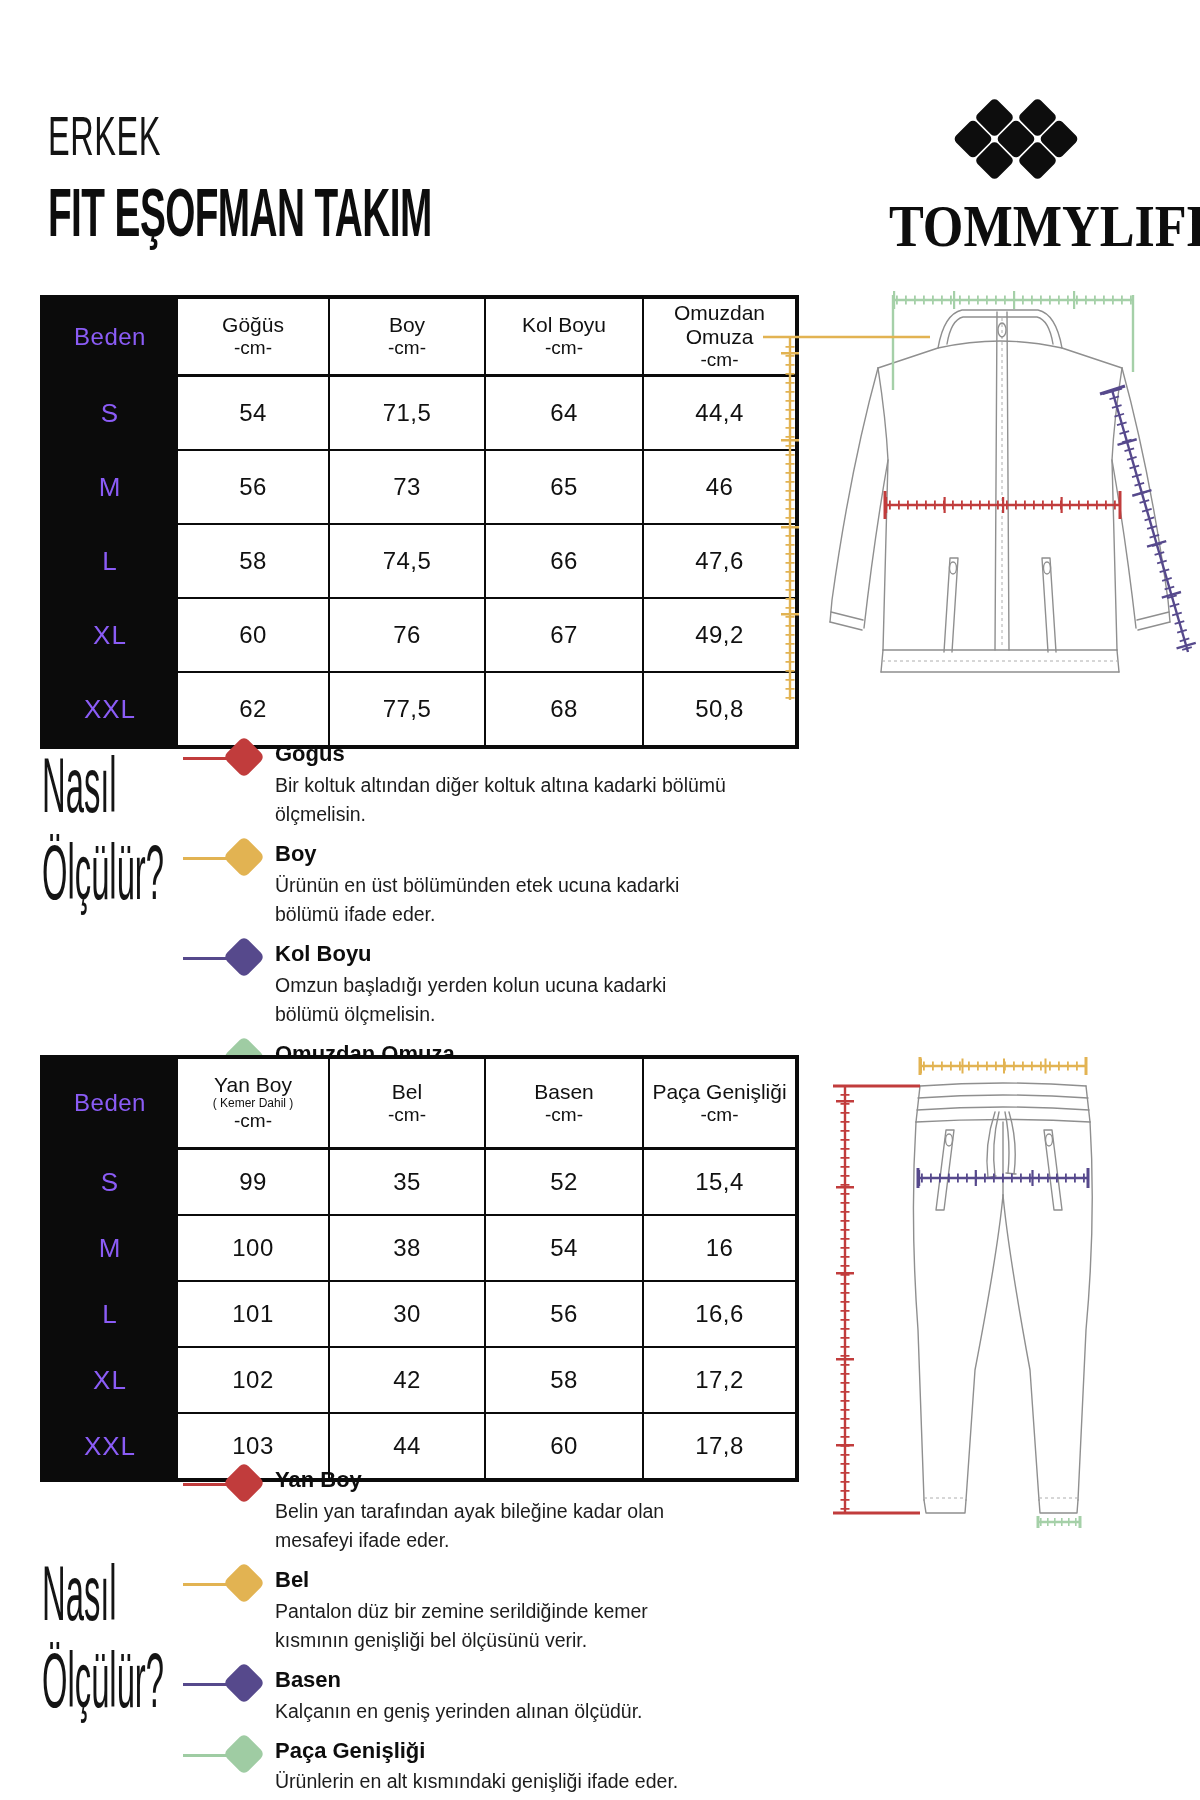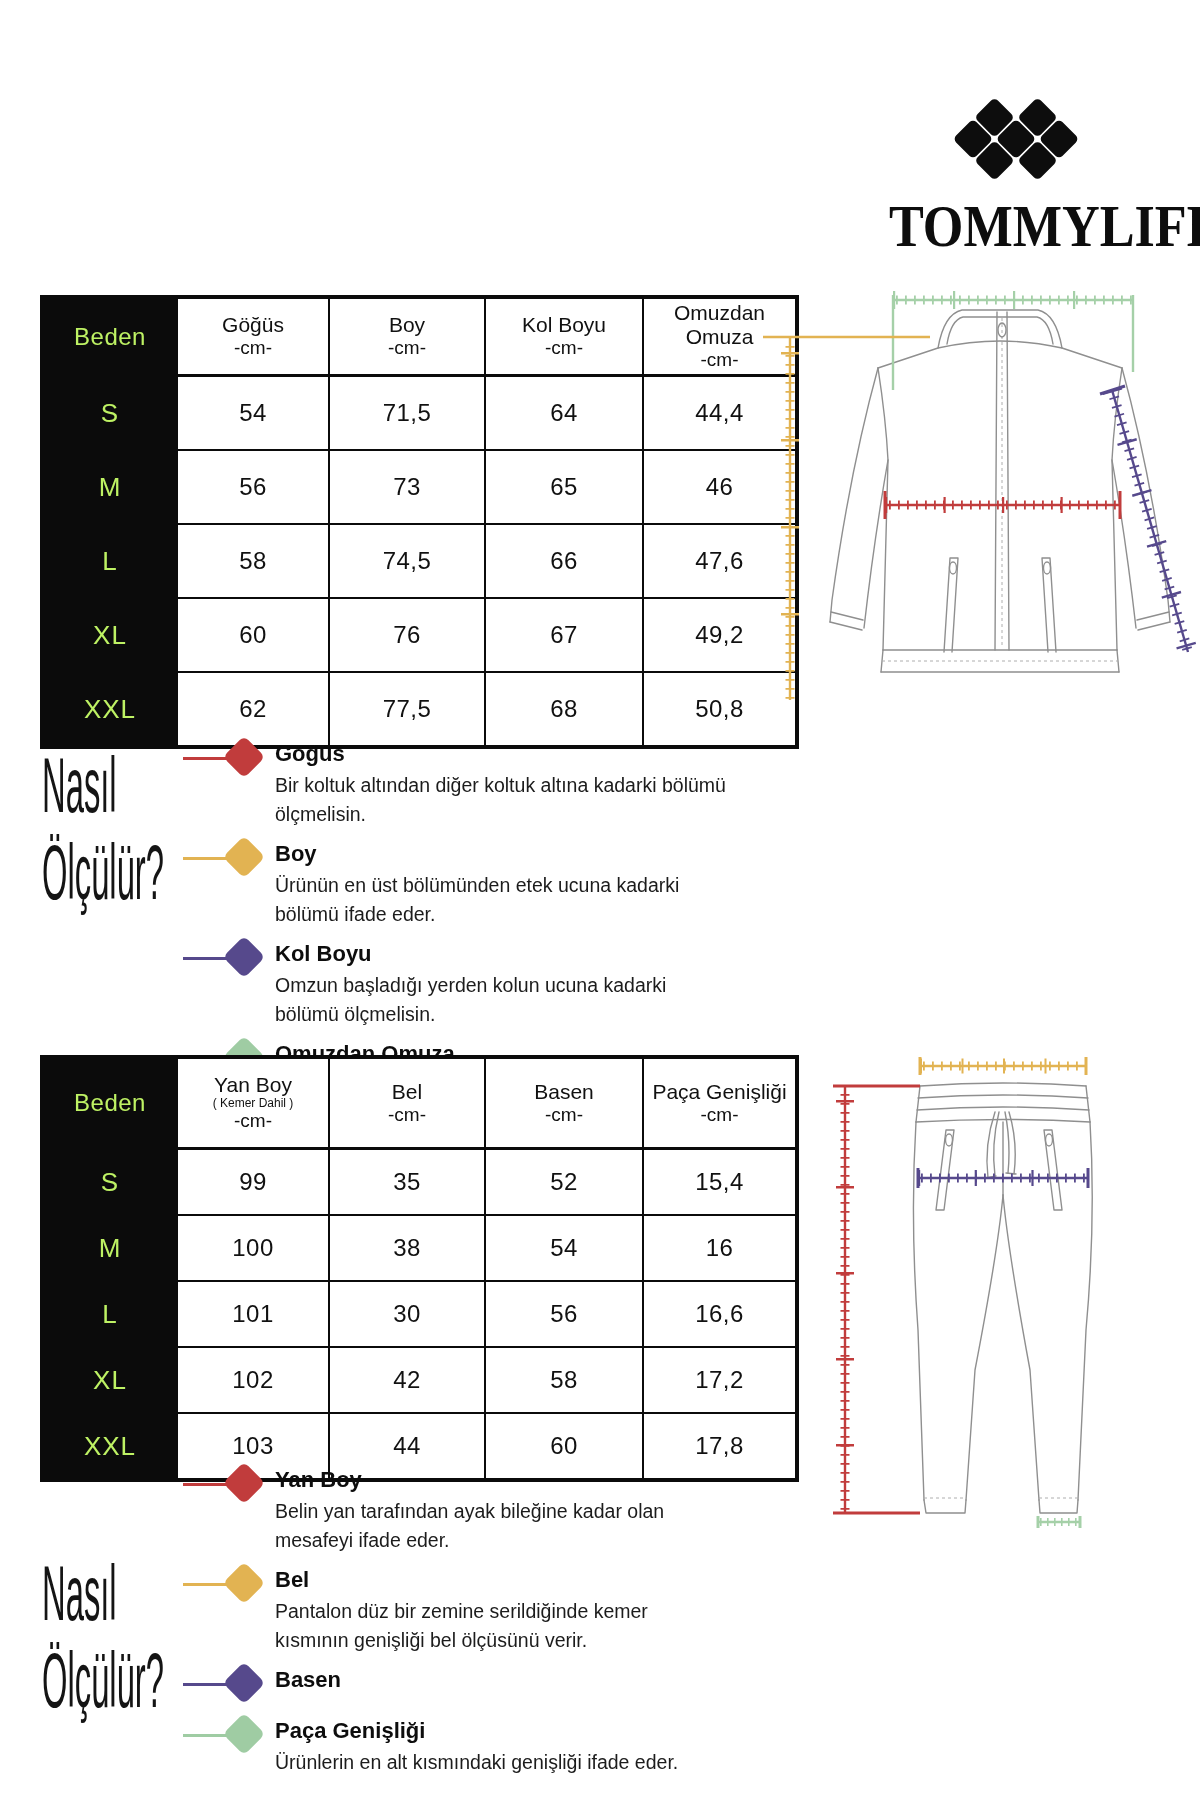--- a/index.html
+++ b/index.html
@@ -22,21 +22,21 @@
               border:4px solid #0b0b0b;background:#fff;}
   table.sizes th,table.sizes td{border:2px solid #0b0b0b;text-align:center;vertical-align:middle;
               padding:2px 6px;}
   table.sizes thead th{border-bottom:3px solid #0b0b0b;}
   .tbl1{left:40px;top:295px;width:755px;}
   .tbl2{left:40px;top:1055px;width:755px;}
   .tbl1 thead th{height:64px;}
   .tbl1 tbody td{height:68px;}
   .tbl2 thead th{height:84px;}
   .tbl2 tbody td{height:60px;}
-  td.dark,th.dark{background:#0b0b0b;color:#bef264;border-color:#0b0b0b;}
+  td.dark,th.dark{background:#0b0b0b;color:#8b5cf6;border-color:#0b0b0b;}
   th.dark{font-size:24px;font-weight:400;letter-spacing:0.5px;}
   td.dark{font-size:26px;font-weight:400;letter-spacing:1px;}
   th .lbl{display:block;font-size:21px;font-weight:400;line-height:1.15;}
   th .sub{display:block;font-size:12px;font-weight:400;line-height:1.1;}
   th .sub:empty{display:none;}
   th .unit{display:block;font-size:19px;font-weight:400;line-height:1.2;}
   td.val{font-size:24px;font-weight:400;letter-spacing:0.5px;}
 
   
   .measure-title{position:absolute;left:42px;font-size:78px;font-weight:400;color:#141414;
@@ -70,20 +70,24 @@
   .stitch{stroke:#aeaeae;stroke-width:1;fill:none;stroke-dasharray:3 3;}
   .rl-main{stroke-width:2.4;fill:none;}
   .rl-cap{stroke-width:3;fill:none;}
   .st-red{stroke:#C13C3C;} .st-gold{stroke:#E2B352;} .st-purple{stroke:#56498C;} .st-green{stroke:#A5D0A8;}
 </style>
 </head>
 <body>
 
 <div class="page">
 
+  <div class="title-block">
+    <div class="title-line1">ERKEK</div>
+    <div class="title-line2">FIT EŞOFMAN TAKIM</div>
+  </div>
 
   <div class="brand-block">
     <svg class="brand-diamonds" width="130" height="106" viewBox="0 0 136 110">
       <g fill="#0d0d0d">
         <rect x="30.5" y="17.5" width="30" height="30" rx="5" transform="rotate(45 45.5 32.5)"></rect>
         <rect x="75.5" y="17.5" width="30" height="30" rx="5" transform="rotate(45 90.5 32.5)"></rect>
         <rect x="8" y="40" width="30" height="30" rx="5" transform="rotate(45 23 55)"></rect>
         <rect x="53" y="40" width="30" height="30" rx="5" transform="rotate(45 68 55)"></rect>
         <rect x="98" y="40" width="30" height="30" rx="5" transform="rotate(45 113 55)"></rect>
         <rect x="30.5" y="62.5" width="30" height="30" rx="5" transform="rotate(45 45.5 77.5)"></rect>
@@ -432,20 +436,21 @@
           <div class="legend-desc">Pantalon düz bir zemine serildiğinde kemer kısmının genişliği bel ölçüsünü verir.</div>
         </div>
     </div>
     <div class="legend-item">
       <span class="legend-icon c-purple">
           <span class="legend-line"></span>
           <span class="legend-diamond"></span>
         </span>
       <div class="legend-text">
           <div class="legend-name">Basen</div>
+          <div class="legend-desc">Kalçanın en geniş yerinden alınan ölçüdür.</div>
         </div>
     </div>
     <div class="legend-item">
       <span class="legend-icon c-green">
           <span class="legend-line"></span>
           <span class="legend-diamond"></span>
         </span>
       <div class="legend-text">
           <div class="legend-name">Paça Genişliği</div>
           <div class="legend-desc">Ürünlerin en alt kısmındaki genişliği ifade eder.</div>

